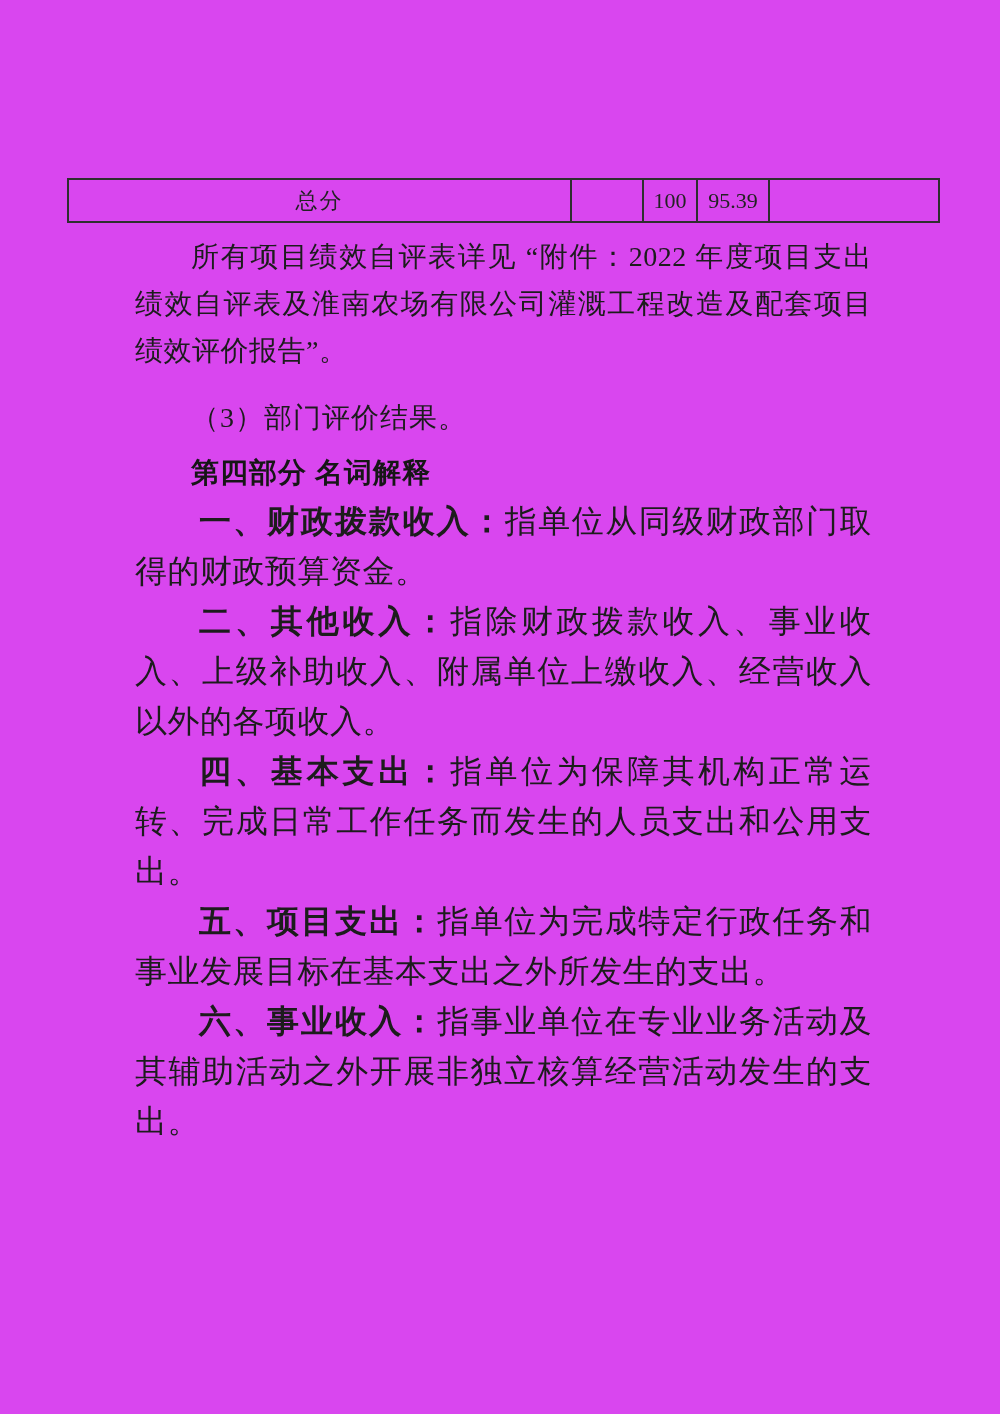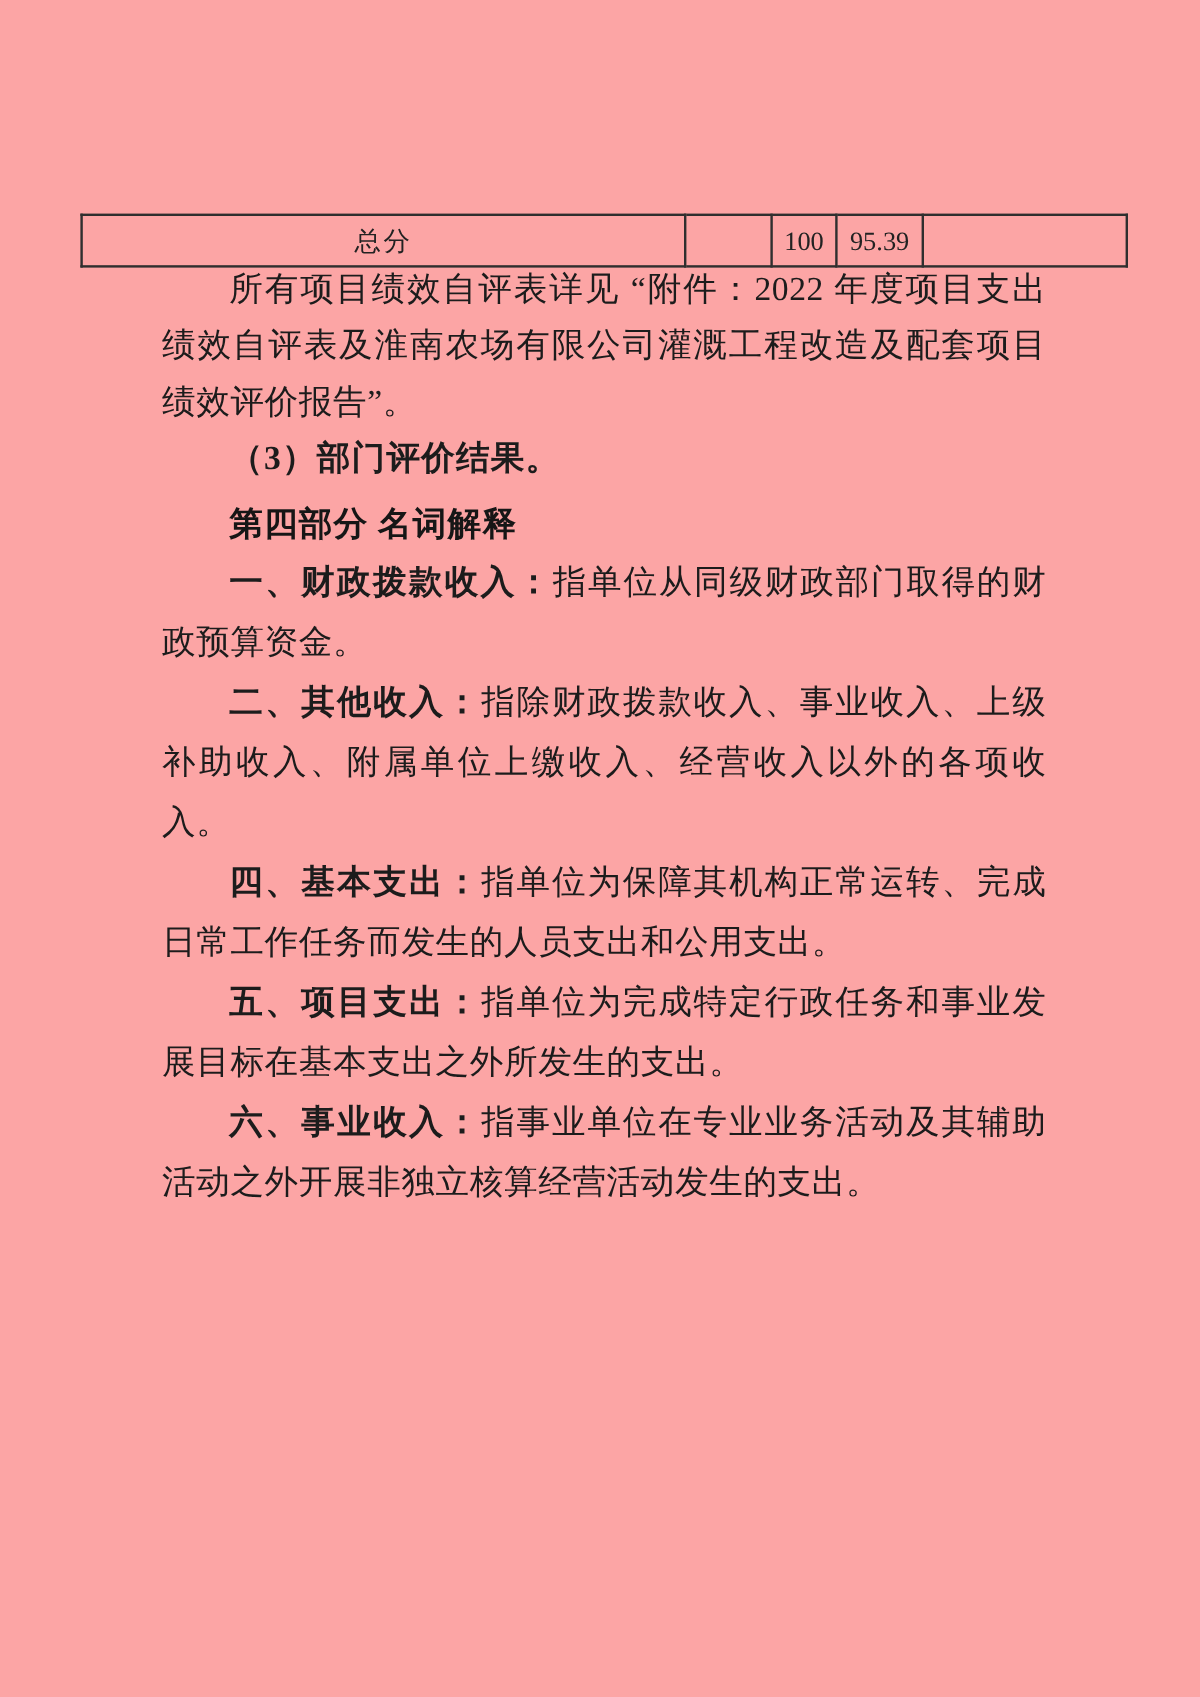--- a/index.html
+++ b/index.html
@@ -4,21 +4,21 @@
 <style>
   html, body {
     margin: 0;
     padding: 0;
     background: #ffffff;
   }
   .page {
     position: relative;
     width: 1000px;
     height: 1414px;
-    background: #fca5a5;
+    background: #d946ef;
     font-family: "Liberation Serif", serif;
     color: #1c1c1c;
     overflow: hidden;
   }
 
   
   .score-table {
     position: absolute;
     left: 67px;
     top: 178px;
@@ -36,48 +36,49 @@
     color: #222;
   }
   .score-table td.label-cell {
     letter-spacing: 2px;
   }
 
   
   .content {
     position: absolute;
     left: 135px;
-    top: 218px;
+    top: 233px;
     width: 737px;
   }
   .para {
     margin: 0;
     font-size: 28px;
     line-height: 47px;
     text-align: justify;
     text-indent: 2em;
     letter-spacing: 0.5px;
   }
   .heading-bold {
-    font-weight: bold;
+    font-weight: normal;
     letter-spacing: 1px;
+    margin-top: 20px;
   }
   .section-title {
     margin: 8px 0 0 0;
     font-family: Liberation Serif, serif;
     font-weight: 600;
     font-size: 28px;
     line-height: 47px;
     text-indent: 2em;
     letter-spacing: 1px;
     color: #161616;
   }
   .term {
     margin: 0;
-    font-size: 28px;
+    font-size: 32px;
     line-height: 50px;
     text-align: justify;
     text-indent: 2em;
     letter-spacing: 0.5px;
   }
   .term .term-label {
     font-weight: bold;
     letter-spacing: 1px;
   }
 

